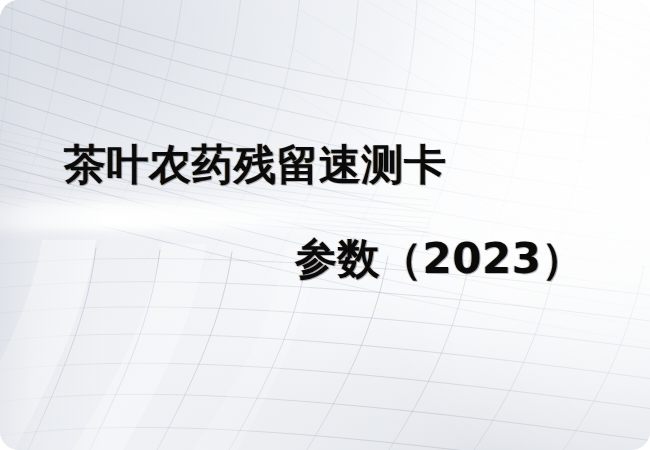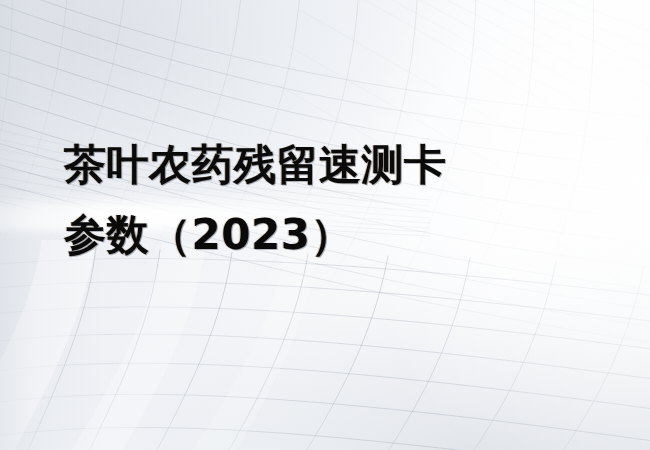--- a/index.html
+++ b/index.html
@@ -8,20 +8,21 @@
     padding: 0;
     background: #ffffff;
   }
   #banner {
     position: relative;
     width: 650px;
     height: 450px;
     overflow: hidden;
     font-family: "DejaVu Sans", "Liberation Sans", sans-serif;
     background: #eceef1;
+    border-radius: 19px;
   }
 
   
   .bg-layer {
     position: absolute;
     inset: 0;
     width: 100%;
     height: 100%;
     pointer-events: none;
   }
@@ -107,21 +108,22 @@
     font-size: 42px;
     line-height: 46px;
     letter-spacing: 0.5px;
     white-space: nowrap;
     text-shadow:
       -1px 0 0 rgba(150,110,60,0.35),
        1px 1px 0 rgba(40,45,70,0.30),
        1px 0 1px rgba(0,0,0,0.18);
   }
   .title-line.second {
-    margin-top: 24px;
+    margin-top: 48px;
+    text-align: right;
   }
 </style>
 </head>
 <body>
 
 <div id="banner">
 
   <div class="bg-layer bg-base"></div>
   <div class="bg-layer bg-shade-b"></div>
   <div class="bg-layer bg-shade-a"></div>

